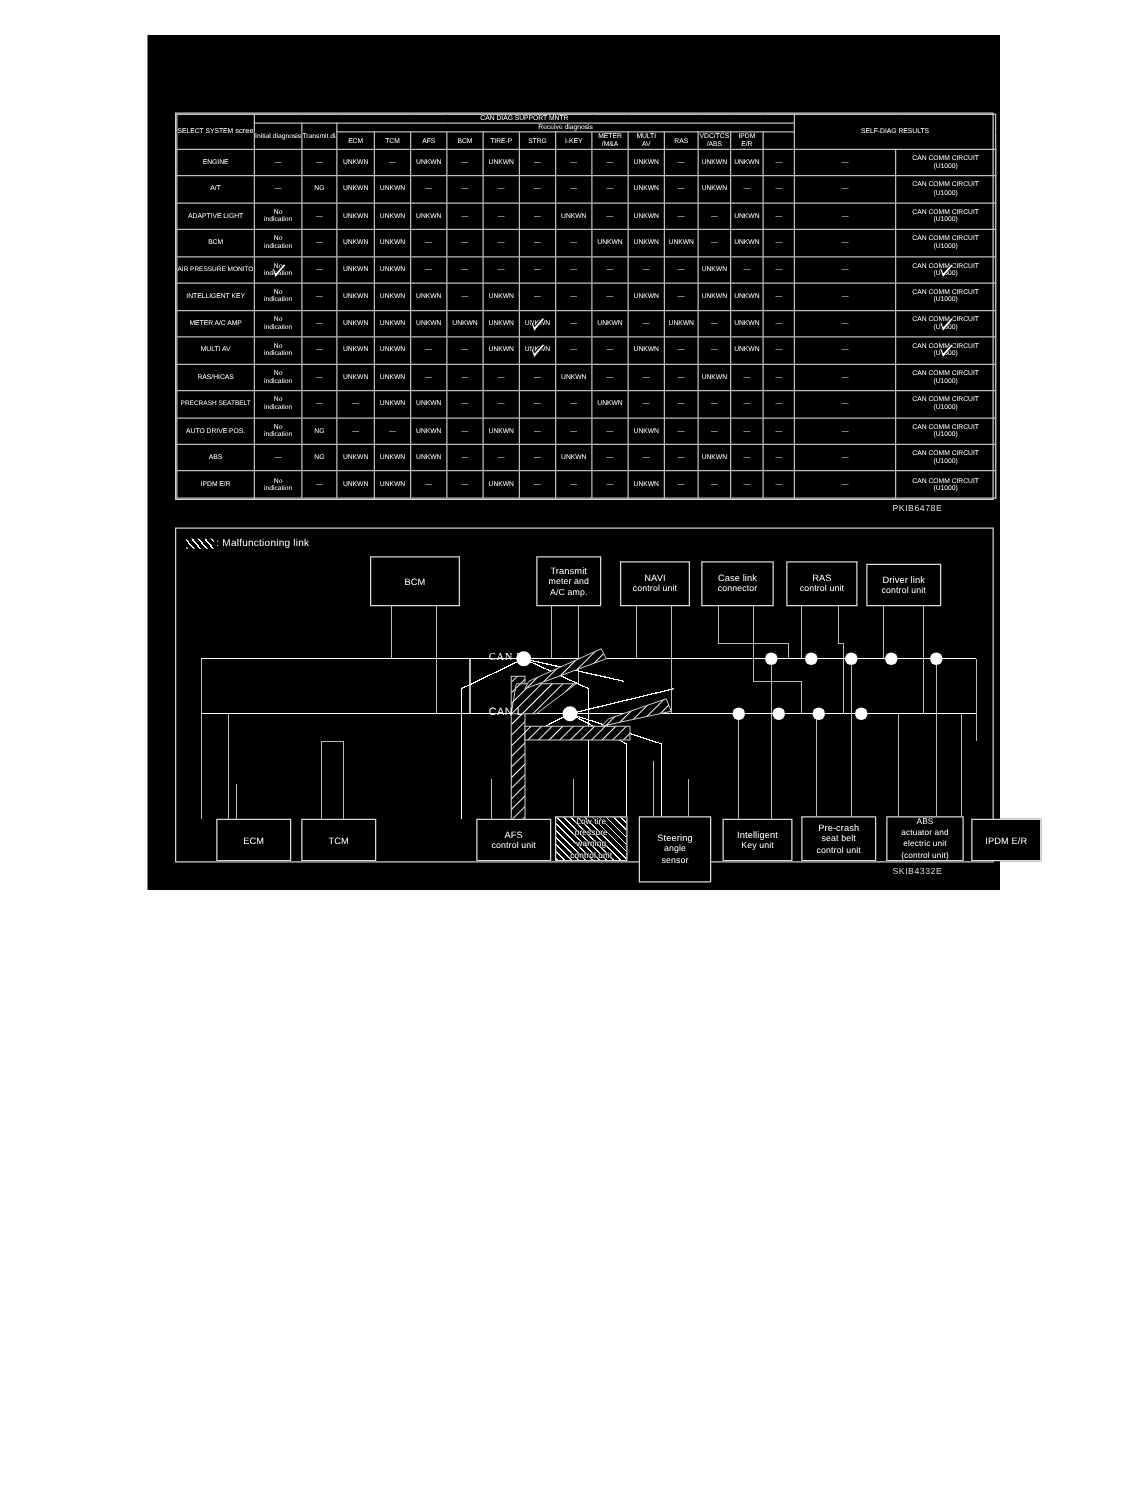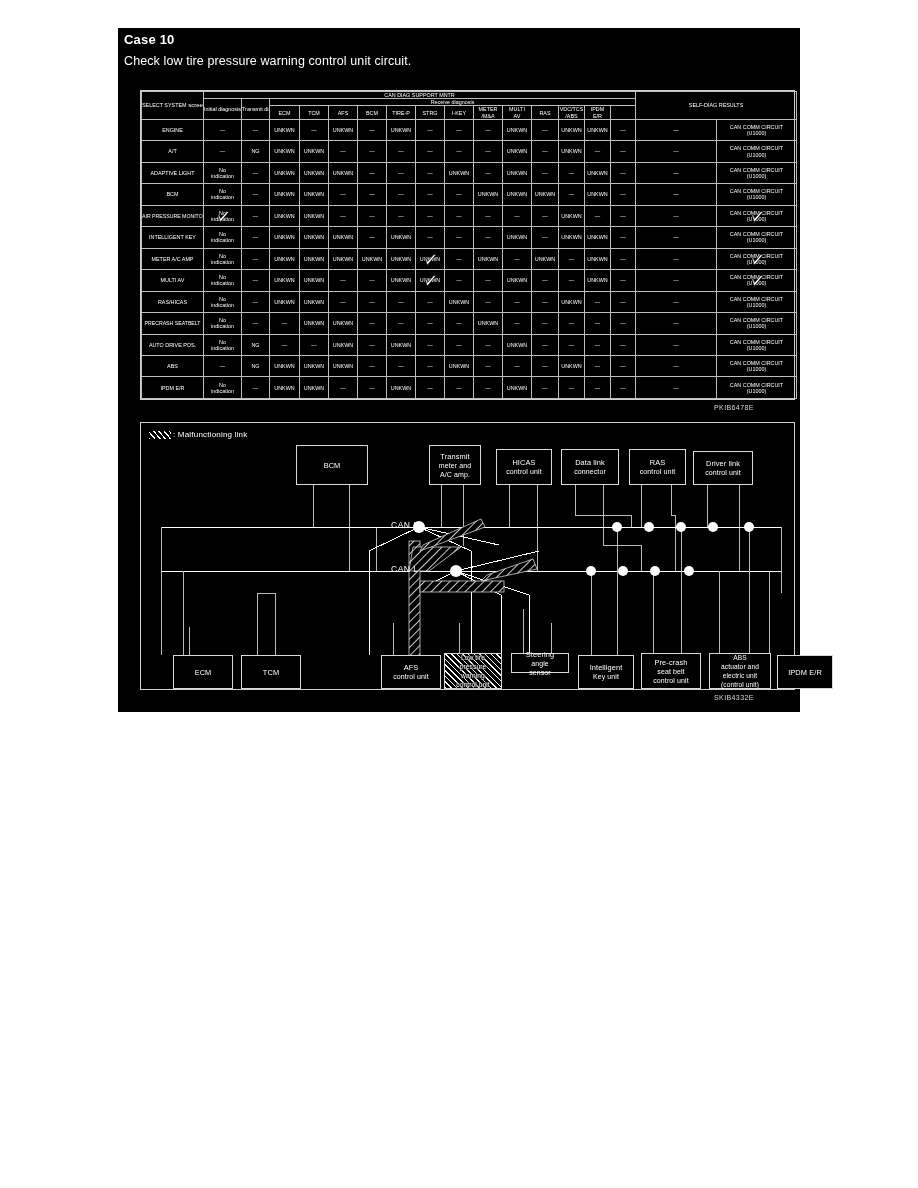--- a/index.html
+++ b/index.html
@@ -191,24 +191,20 @@
     color: #d8d8d8;
     letter-spacing: .4px;
   }
 </style>
 </head>
 <body>
 
 <div id="page">
   <div id="plate">
 
-    <div id="heading">
-      <div class="case-title">Case 10</div>
-      <div class="case-sub">Check low tire pressure warning control unit circuit.</div>
-    </div>
 
     <div id="table-block">
       <table class="diag">
         <colgroup>
           <col style="width:62px">
             <col style="width:38px">
           <col style="width:28px">
             <col style="width:30px">
           <col style="width:29px">
             <col style="width:29px">
@@ -763,45 +759,45 @@
           <circle cx="540" cy="104" r="5"></circle>
           <circle cx="572" cy="104" r="5"></circle>
           <circle cx="608" cy="104" r="5"></circle>
           <circle cx="450" cy="148" r="5"></circle>
           <circle cx="482" cy="148" r="5"></circle>
           <circle cx="514" cy="148" r="5"></circle>
           <circle cx="548" cy="148" r="5"></circle>
         </g>
       </svg>
 
-      <div class="bus-label" style="left:250px; top:97px;">CAN H</div>
+      <div class="bus-label" style="left:250px; top:97px;font-family:Liberation Serif, serif;">CAN H</div>
       <div class="bus-label" style="left:250px; top:141px;">CAN L</div>
 
       <div id="top-nodes">
           <div class="node-box" style="left: 155px; top: 22px; width: 72px; height: 40px;">
             <span>
               <div class="">BCM</div>
             </span>
           </div>
           <div class="node-box" style="left: 288px; top: 22px; width: 52px; height: 40px;">
             <span>
               <div class="">Transmit</div>
               <div class="l2">meter and</div>
               <div class="l2">A/C amp.</div>
             </span>
           </div>
           <div class="node-box" style="left: 355px; top: 26px; width: 56px; height: 36px;">
             <span>
-              <div class="">HICAS</div>
+              <div class="">NAVI</div>
               <div class="l2">control unit</div>
             </span>
           </div>
           <div class="node-box" style="left: 420px; top: 26px; width: 58px; height: 36px;">
             <span>
-              <div class="">Data link</div>
+              <div class="">Case link</div>
               <div class="l2">connector</div>
             </span>
           </div>
           <div class="node-box" style="left: 488px; top: 26px; width: 57px; height: 36px;">
             <span>
               <div class="">RAS</div>
               <div class="l2">control unit</div>
             </span>
           </div>
           <div class="node-box" style="left: 552px; top: 28px; width: 60px; height: 34px;">
@@ -829,21 +825,21 @@
             </span>
           </div>
           <div class="node-box hatch-box" style="left: 303px; top: 230px; width: 58px; height: 36px;">
             <span class="inner">
               <div class="sm">Low tire</div>
               <div class="sm">pressure</div>
               <div class="sm">warning</div>
               <div class="sm">control unit</div>
             </span>
           </div>
-          <div class="node-box" style="left: 370px; top: 230px; width: 58px; height: 20px;">
+          <div class="node-box" style="left: 370px; top: 230px; width: 58px; height: 53px;">
             <span class="inner">
               <div class="">Steering</div>
               <div class="l2">angle</div>
               <div class="l2">sensor</div>
             </span>
           </div>
           <div class="node-box" style="left: 437px; top: 232px; width: 56px; height: 34px;">
             <span class="inner">
               <div class="">Intelligent</div>
               <div class="l2">Key unit</div>

